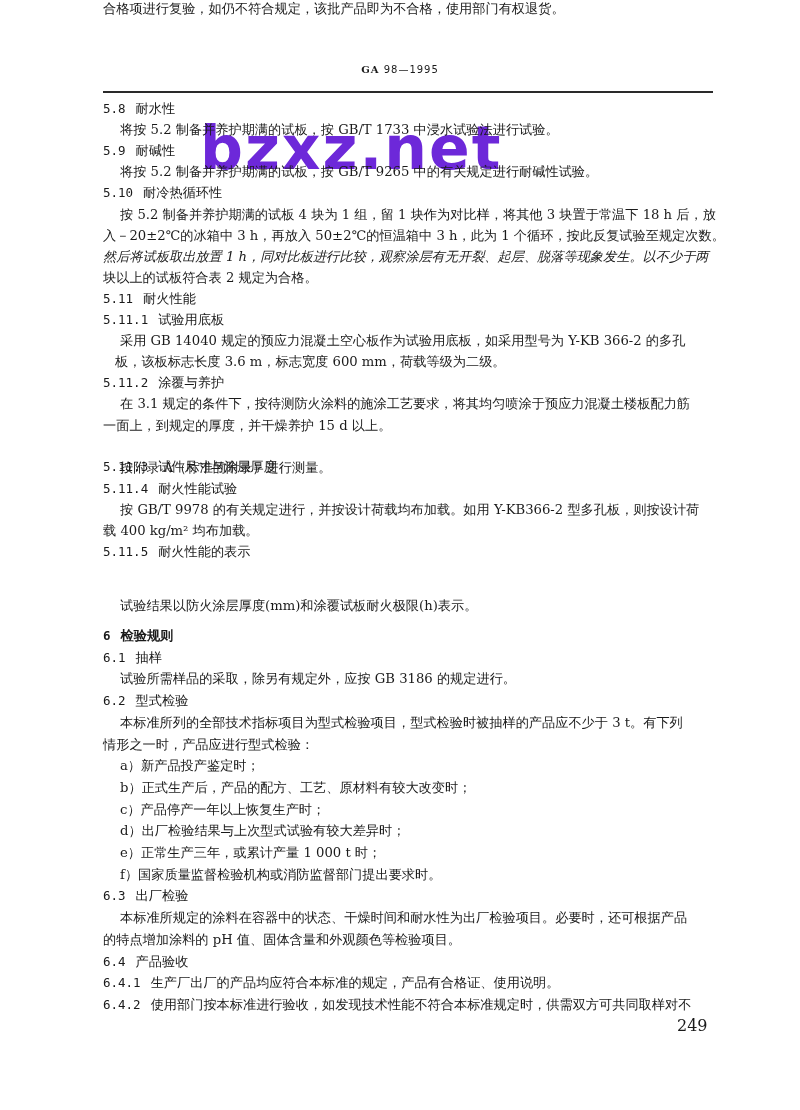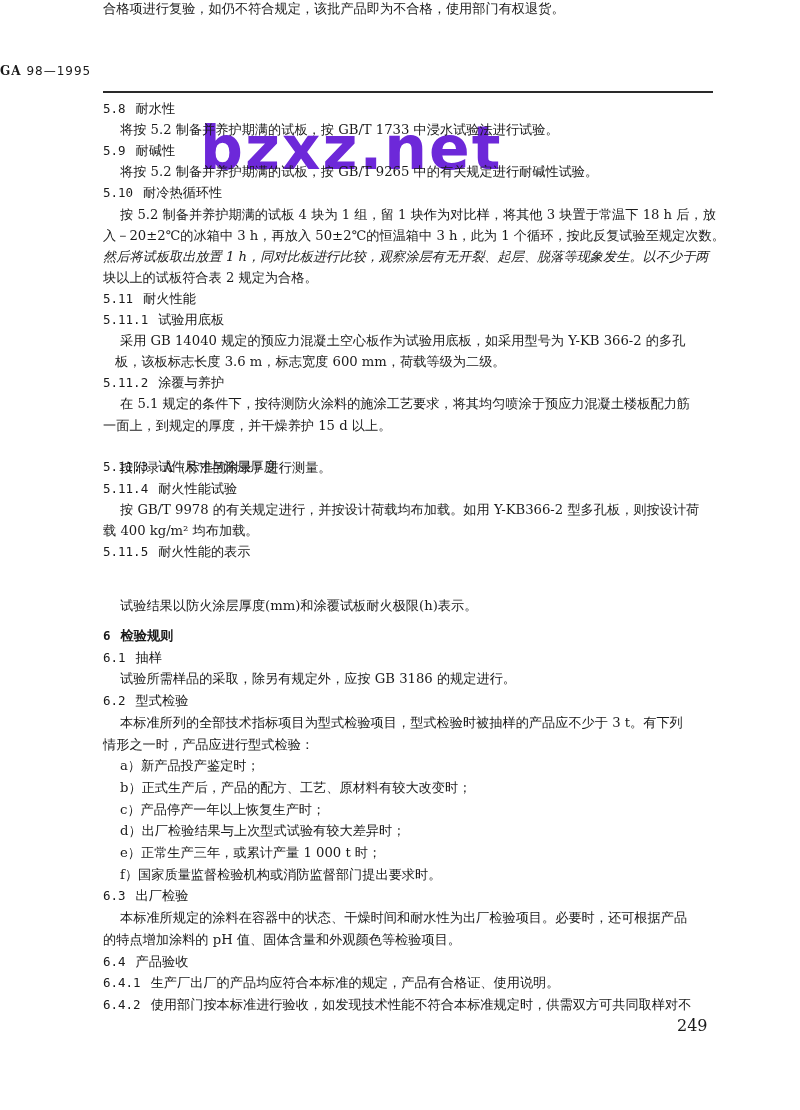--- a/index.html
+++ b/index.html
@@ -9,22 +9,22 @@
     font-family: "DejaVu Serif", "Liberation Serif", serif;
     color: #1a1a1a;
   }
   .watermark {
     position: absolute; left: 200px; top: 118px;
     font-family: "DejaVu Sans", "Liberation Sans", sans-serif;
     font-weight: bold; font-size: 60px; letter-spacing: 2px;
     color: #6d28d9; line-height: 1; z-index: 0; user-select: none;
   }
   .header {
-    position: absolute; left: 0; width: 800px; top: 64px; text-align: left;
-    font-size: 12px; letter-spacing: 1px; z-index: 1;
+    position: absolute; left: 0; width: 800px; top: 64px; text-align: center;
+    font-size: 10px; letter-spacing: 1px; z-index: 1;
   }
   .header .std-code { font-weight: bold; font-family: "DejaVu Serif", serif; }
   .header .std-num { font-family: "DejaVu Sans", "Liberation Sans", sans-serif; }
   .rule {
     position: absolute; left: 103px; top: 91px; width: 610px; height: 2px;
     background: #2a2a2a; z-index: 1;
   }
   .line {
     position: absolute; font-size: 13.2px; line-height: 18px; white-space: nowrap;
     z-index: 1;
@@ -62,21 +62,21 @@
     <div class="line l0" style="top: 184px;"><span class="num">5.10</span><span class="h-title">耐冷热循环性</span></div>
     <div class="line l1" style="top: 206px;">按 5.2 制备并养护期满的试板 4 块为 1 组，留 1 块作为对比样，将其他 3 块置于常温下 18 h 后，放</div>
     <div class="line l0" style="top: 227px;">入－20±2℃的冰箱中 3 h，再放入 50±2℃的恒温箱中 3 h，此为 1 个循环，按此反复试验至规定次数。</div>
     <div class="line l0" style="top: 248px; font-style: italic;">然后将试板取出放置 1 h，同对比板进行比较，观察涂层有无开裂、起层、脱落等现象发生。以不少于两</div>
     <div class="line l0" style="top: 269px;">块以上的试板符合表 2 规定为合格。</div>
     <div class="line l0" style="top: 290px;"><span class="num">5.11</span><span class="h-title">耐火性能</span></div>
     <div class="line l0" style="top: 311px;"><span class="num">5.11.1</span><span class="h-title">试验用底板</span></div>
     <div class="line l1" style="top: 332px;">采用 GB 14040 规定的预应力混凝土空心板作为试验用底板，如采用型号为 Y-KB 366-2 的多孔</div>
     <div class="line l0" style="top: 353px; margin-left: 12px;">板，该板标志长度 3.6 m，标志宽度 600 mm，荷载等级为二级。</div>
     <div class="line l0" style="top: 374px;"><span class="num">5.11.2</span><span class="h-title">涂覆与养护</span></div>
-    <div class="line l1" style="top: 395px;">在 5.1 规定的条件下，按待测防火涂料的施涂工艺要求，将其均匀喷涂于预应力混凝土楼板配力筋</div>
+    <div class="line l1" style="top: 395px;">在 3.1 规定的条件下，按待测防火涂料的施涂工艺要求，将其均匀喷涂于预应力混凝土楼板配力筋</div>
     <div class="line l0" style="top: 417px;">一面上，到规定的厚度，并干燥养护 15 d 以上。</div>
     <div class="line l0" style="top: 458px;"><span class="num">5.11.3</span><span class="h-title">试件尺寸与涂层厚度</span></div>
     <div class="line l1" style="top: 459px;">按附录 A（标准的附录）进行测量。</div>
     <div class="line l0" style="top: 480px;"><span class="num">5.11.4</span><span class="h-title">耐火性能试验</span></div>
     <div class="line l1" style="top: 501px;">按 GB/T 9978 的有关规定进行，并按设计荷载均布加载。如用 Y-KB366-2 型多孔板，则按设计荷</div>
     <div class="line l0" style="top: 522px;">载 400 kg/m² 均布加载。</div>
     <div class="line l0" style="top: 543px;"><span class="num">5.11.5</span><span class="h-title">耐火性能的表示</span></div>
     <div class="line l1" style="top: 597px;">试验结果以防火涂层厚度(mm)和涂覆试板耐火极限(h)表示。</div>
     <div class="line l0 h1" style="top: 627px;"><span class="num">6</span><span class="h-title">检验规则</span></div>
     <div class="line l0" style="top: 649px;"><span class="num">6.1</span><span class="h-title">抽样</span></div>

